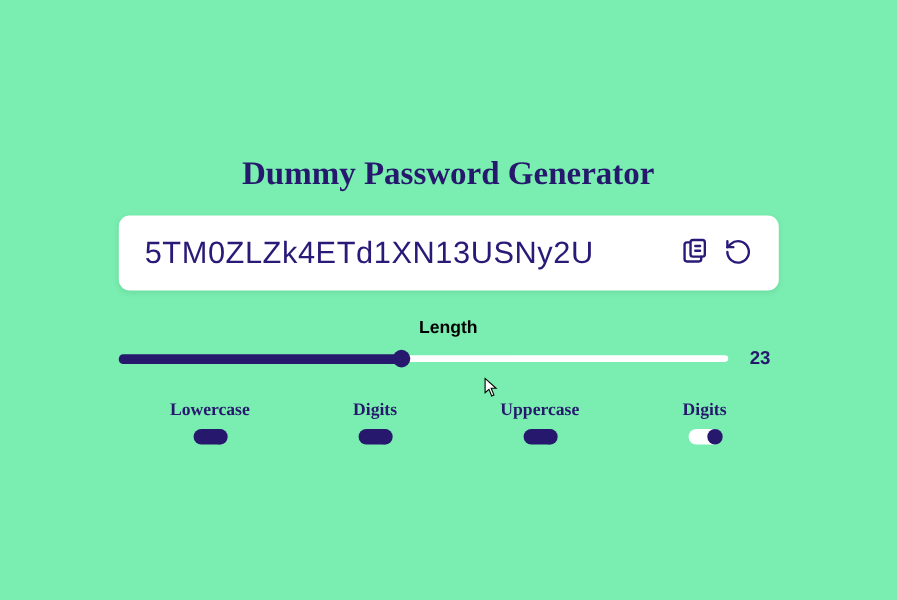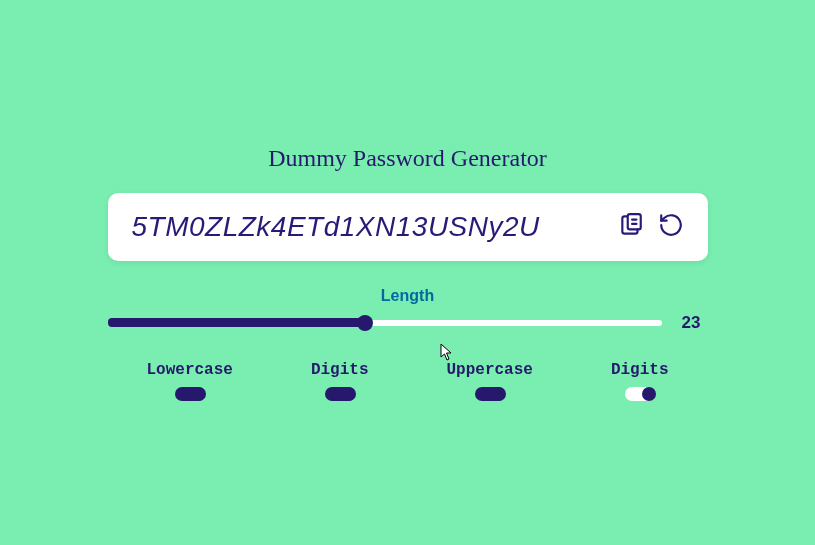--- a/index.html
+++ b/index.html
@@ -15,36 +15,35 @@
       position: relative;
     }
     .container {
       width: 600px;
       display: flex;
       flex-direction: column;
       align-items: center;
     }
     .title {
       color: #26196d;
-      font-size: 24px;
-      font-weight: normal;
+      font-size: 30px;
+      font-weight: bold;
       margin-bottom: 21px;
       font-family: Georgia, serif;
     }
     .password-box {
       background: #fff;
       border-radius: 10px;
       width: 100%;
       padding: 18px 24px;
       display: flex;
       align-items: center;
       justify-content: space-between;
       box-shadow: 0 2px 6px rgba(0,0,0,0.08);
       margin-bottom: 26px;
-      font-style: italic;
     }
     .password-text {
       color: #2a1a78;
       font-size: 28px;
       font-family: Arial, Helvetica, sans-serif;
       letter-spacing: 0.5px;
     }
     .icon-group {
       display: flex;
       gap: 14px;
@@ -55,21 +54,21 @@
       border: none;
       cursor: pointer;
       padding: 0;
       display: flex;
       align-items: center;
       justify-content: center;
       color: #2a1a78;
     }
     .icon-btn svg { width: 26px; height: 26px; }
     .length-label {
-      color: #0369a1;
+      color: #000000;
       font-weight: bold;
       font-size: 16px;
       margin-bottom: 8px;
       font-family: Arial, sans-serif;
       text-align: right;
     }
     .slider-row {
       width: 100%;
       display: flex;
       align-items: center;
@@ -122,21 +121,21 @@
     .toggle-group {
       display: flex;
       flex-direction: column;
       align-items: center;
       gap: 8px;
     }
     .toggle-label {
       color: #26196d;
       font-weight: bold;
       font-size: 16px;
-      font-family: Liberation Mono, monospace;
+      font-family: Liberation Serif, serif;
     }
     .toggle {
       width: 30px;
       height: 14px;
       border-radius: 10px;
       position: relative;
       cursor: pointer;
     }
     .toggle.on { background: #26196d; }
     .toggle.off { background: #fff; }

